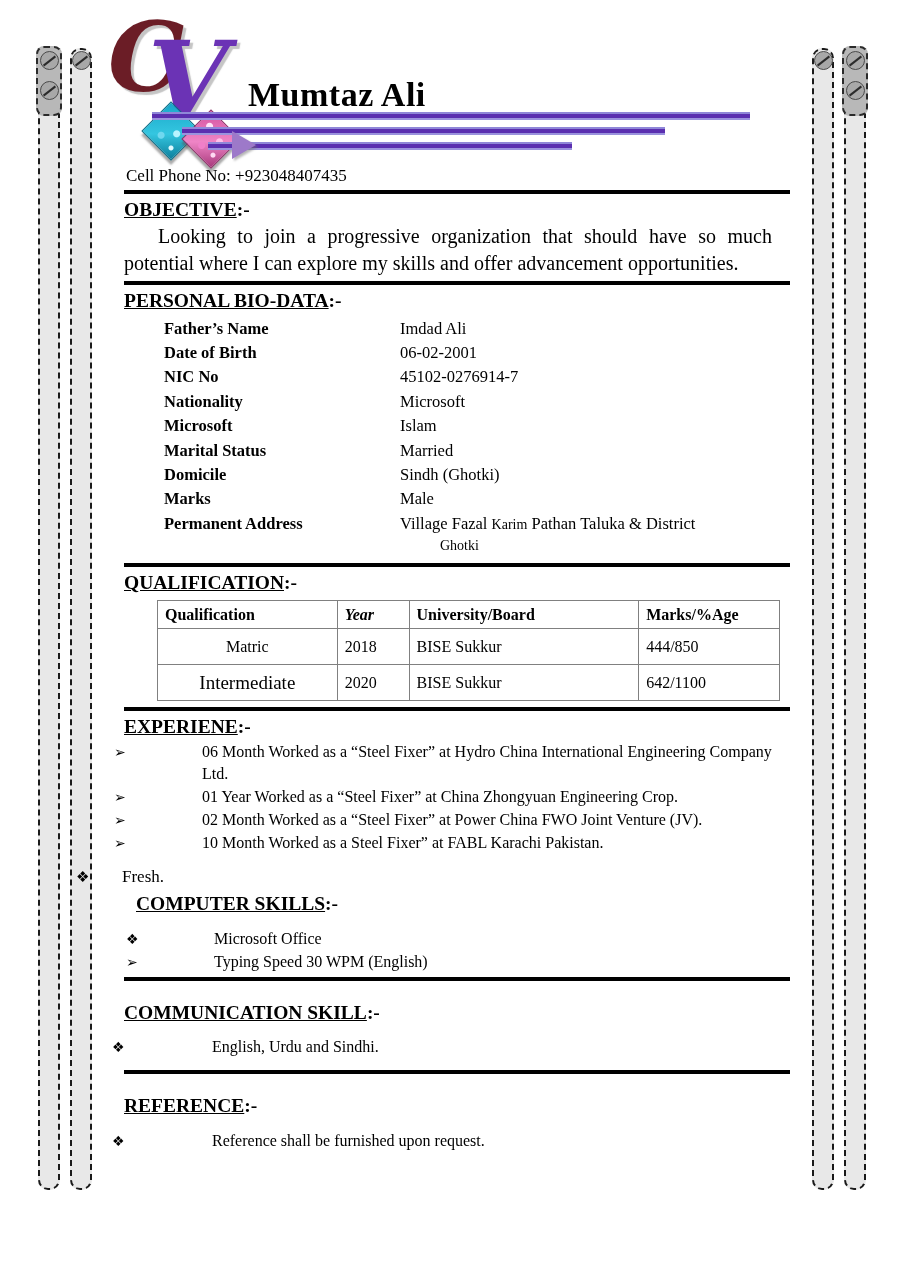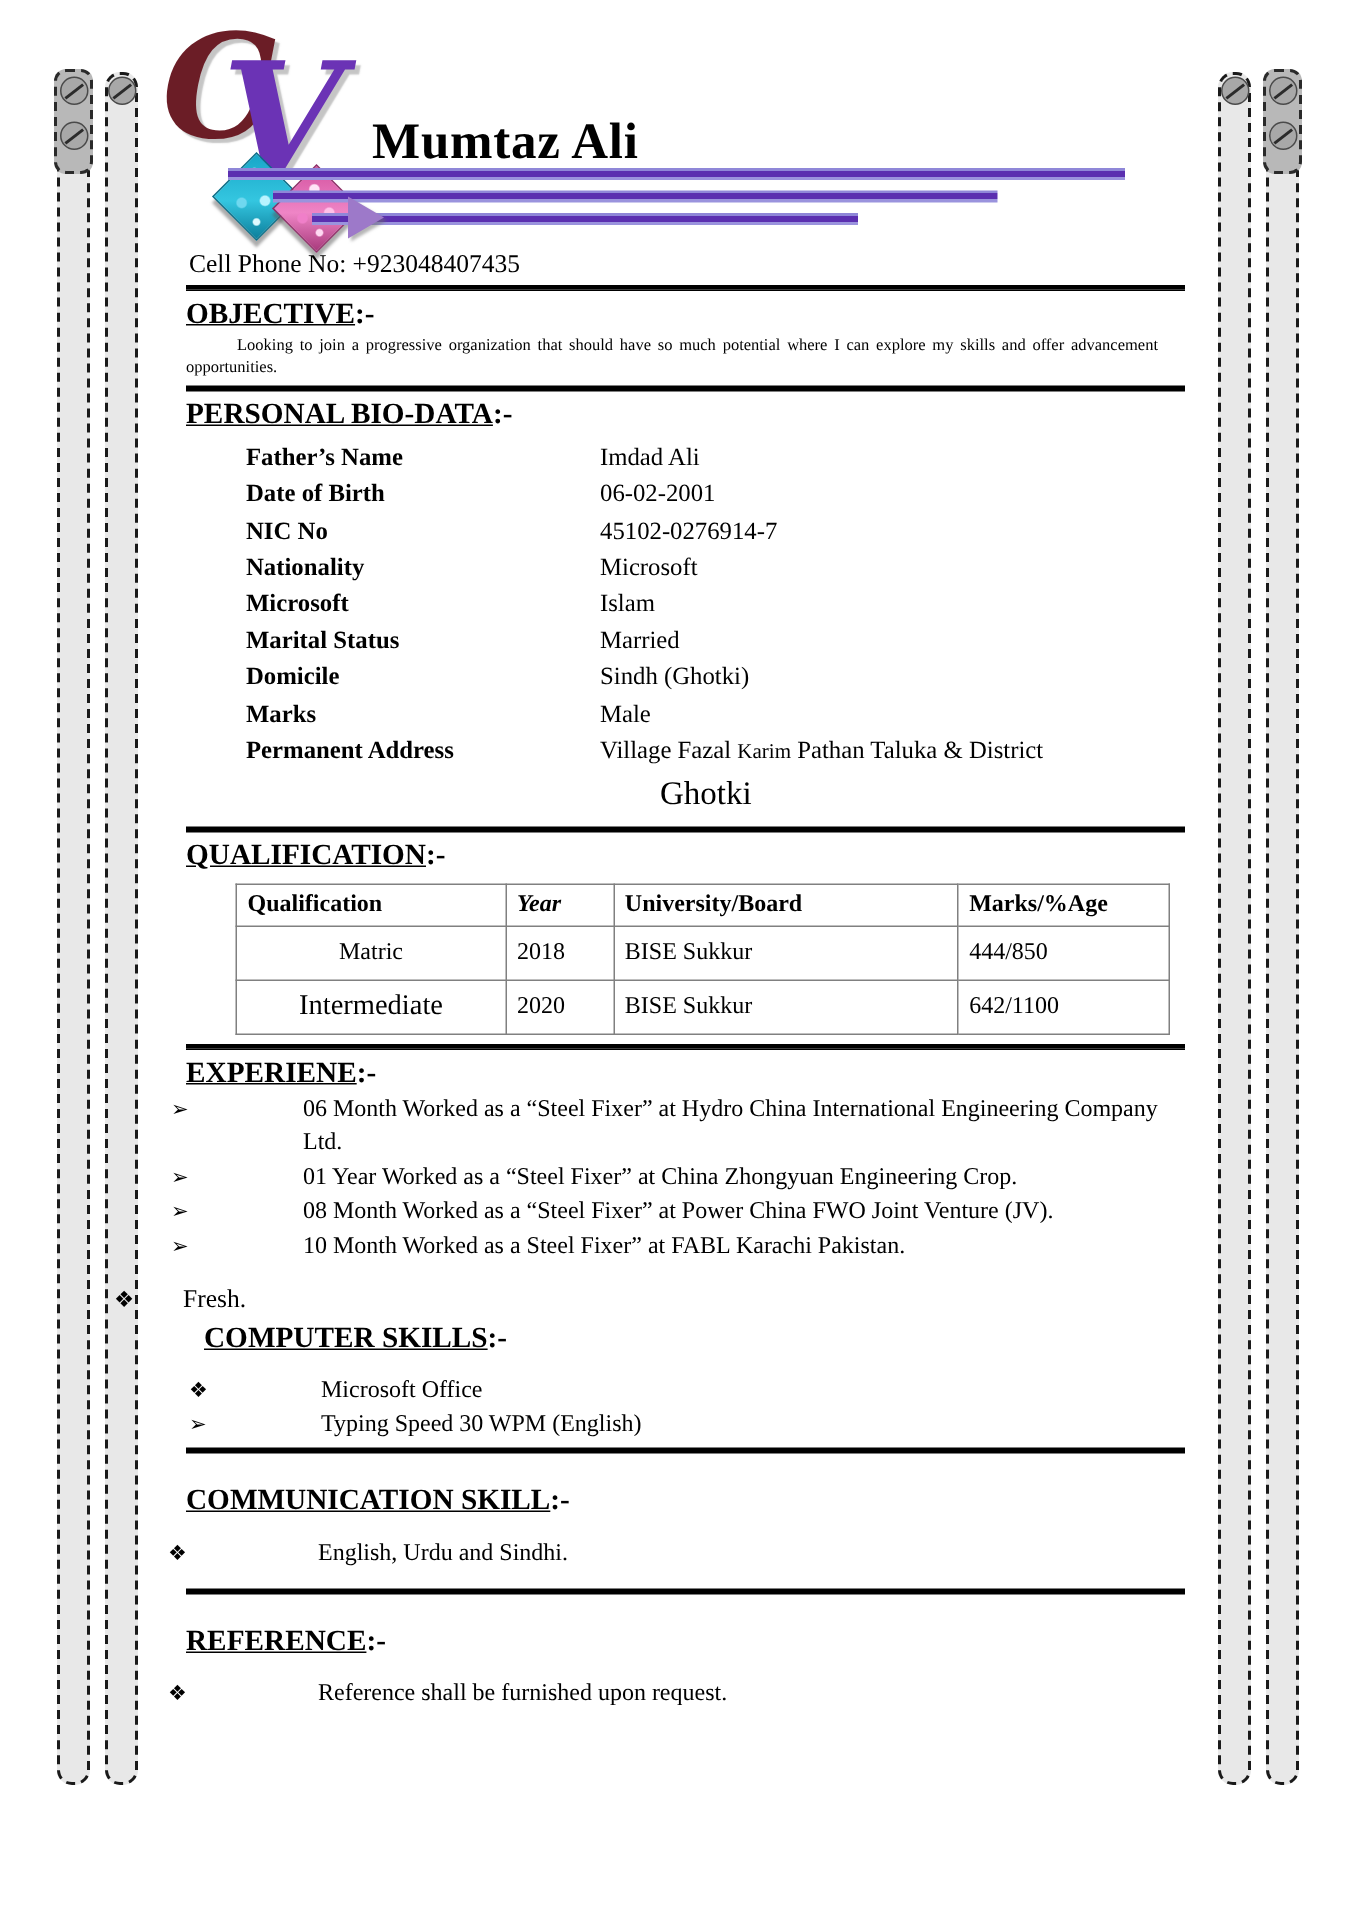--- a/index.html
+++ b/index.html
@@ -156,21 +156,21 @@
 
   h2.sec {
     font-size: 19.5px;
     font-weight: bold;
     margin: 4px 0 2px 0;
     line-height: 1.2;
   }
   h2.sec .u { text-decoration: underline; }
 
   .objective {
-    font-size: 11px;
+    font-size: 20px;
     text-align: justify;
     line-height: 1.32;
     margin: 2px 16px 5px 0;
     padding-right: 2px;
   }
   .objective .indent { display: inline-block; width: 34px; }
 
   
   .bio { margin: 4px 0 6px 0; }
   .bio-row {
@@ -178,21 +178,21 @@
     font-size: 16.5px;
     line-height: 1.48;
   }
   .bio-label {
     width: 276px;
     padding-left: 40px;
     font-weight: bold;
   }
   .bio-value { flex: 1; }
   .bio-value .small { font-size: 14px; }
-  .bio-cont { padding-left: 316px; font-size: 22px; line-height: 1.48; }
+  .bio-cont { padding-left: 316px; font-size: 14px; line-height: 1.48; }
 
   
   table.qual {
     border-collapse: collapse;
     margin: 6px 0 6px 33px;
     width: 623px;
     font-size: 16px;
   }
   table.qual th, table.qual td {
     border: 1px solid #808080;
@@ -371,21 +371,21 @@
 
     <div class="rule"></div>
 
     <h2 class="sec">
       <span class="u">EXPERIENE</span><span>:-</span>
     </h2>
 
     <ul class="blist">
       <li><span class="bul">➢</span><span>06 Month Worked as a “Steel Fixer” at Hydro China International Engineering Company Ltd.</span></li>
       <li><span class="bul">➢</span><span>01 Year Worked as a “Steel Fixer” at China Zhongyuan Engineering Crop.</span></li>
-      <li><span class="bul">➢</span><span>08 Month Worked as a “Steel Fixer” at Power China FWO Joint Venture (JV).</span></li>
+      <li><span class="bul">➢</span><span>02 Month Worked as a “Steel Fixer” at Power China FWO Joint Venture (JV).</span></li>
       <li><span class="bul">➢</span><span>10 Month Worked as a Steel Fixer” at FABL Karachi Pakistan.</span></li>
     </ul>
 
     <div class="fresh"><span class="bul">❖</span><span>Fresh.</span></div>
 
     <div class="subsec">
       <h2 class="sec">
         <span class="u">COMPUTER SKILLS</span><span>:-</span>
       </h2>
       <div class="spacer-sm"></div>

